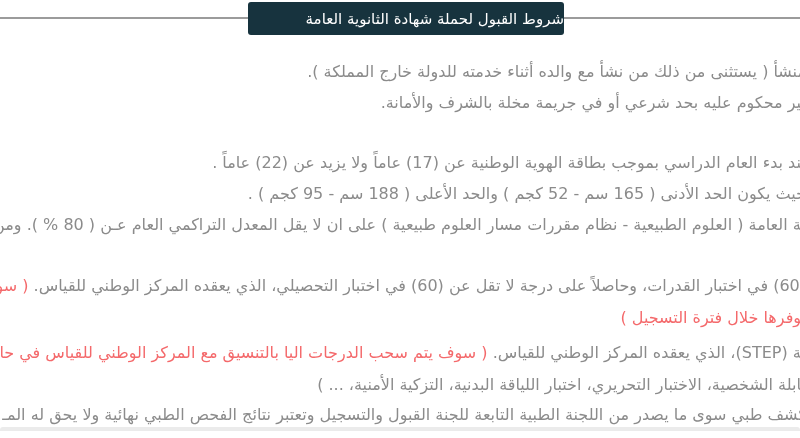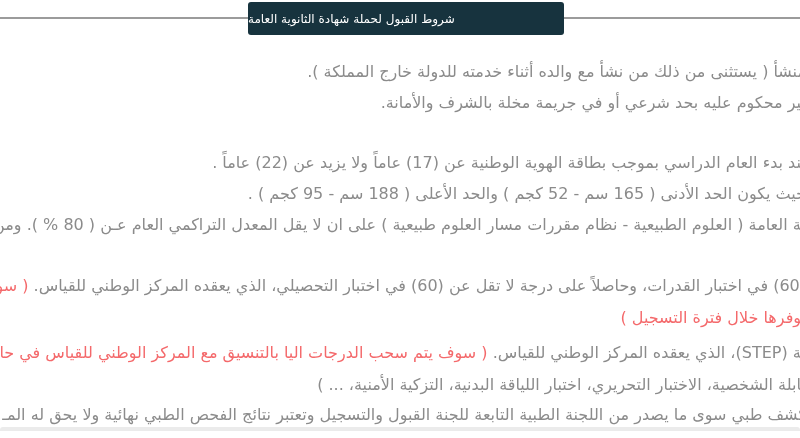--- a/index.html
+++ b/index.html
@@ -27,22 +27,22 @@
     position: absolute;
     top: 2px;
     left: 248px;
     width: 316px;
     height: 33px;
     background: var(--header-bg, #17333e);
     color: var(--header-text, #ffffff);
     border-radius: 3px;
     display: flex;
     align-items: center;
-    justify-content: flex-end;
-    font-size: 12px;
+    justify-content: flex-start;
+    font-size: 15px;
     direction: rtl;
     box-sizing: border-box;
   }
   .text-line {
     position: absolute;
     right: -6px;
     direction: rtl;
     white-space: nowrap;
     line-height: 20px;
     font-size: 16px;

